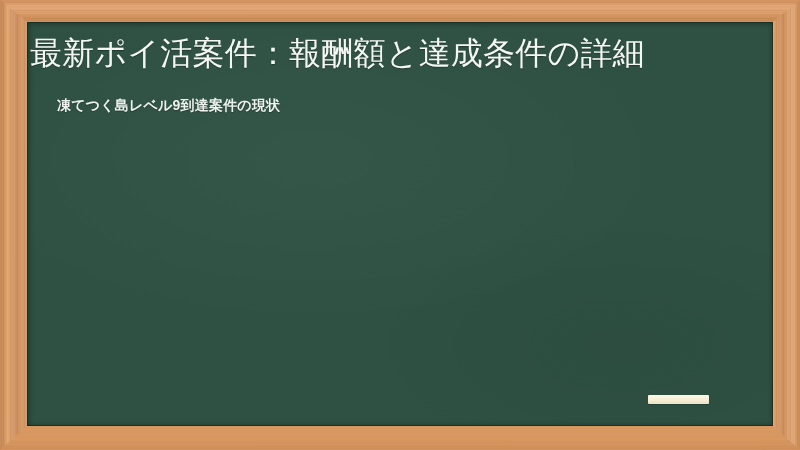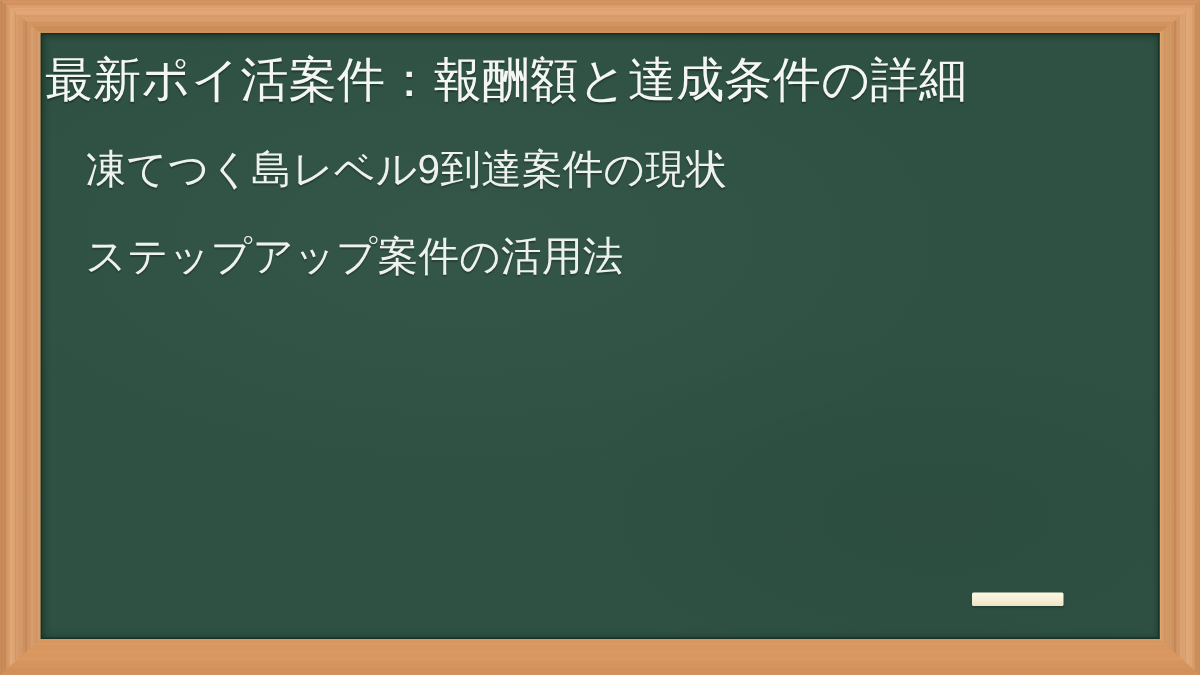--- a/index.html
+++ b/index.html
@@ -153,22 +153,22 @@
   }
 
   .bullet-list {
     list-style: none;
     margin: 22px 0 0 0;
     padding: 0 0 0 27px;
   }
 
   .bullet-list li {
     color: #eef2ee;
-    font-size: 27px;
-    font-weight: 400;
+    font-size: 14px;
+    font-weight: 700;
     line-height: 1.22;
     letter-spacing: 0.2px;
     margin: 0 0 26px 0;
     text-shadow: 0 1px 1px rgba(0,0,0,0.26);
   }
 
   .bullet-list li:last-child {
     margin-bottom: 0;
   }
 
@@ -195,21 +195,20 @@
   <div class="rail-left"></div>
   <div class="rail-right"></div>
 
   <div class="board">
     <div class="board-inner">
 
       <h1 class="title">最新ポイ活案件：報酬額と達成条件の詳細</h1>
 
       <ul class="bullet-list">
         <li>凍てつく島レベル9到達案件の現状</li>
-        <li>ステップアップ案件の活用法</li>
       </ul>
 
     </div>
   </div>
 
   <div class="chalk-stick"></div>
 
 </div>
 
 </body></html>

